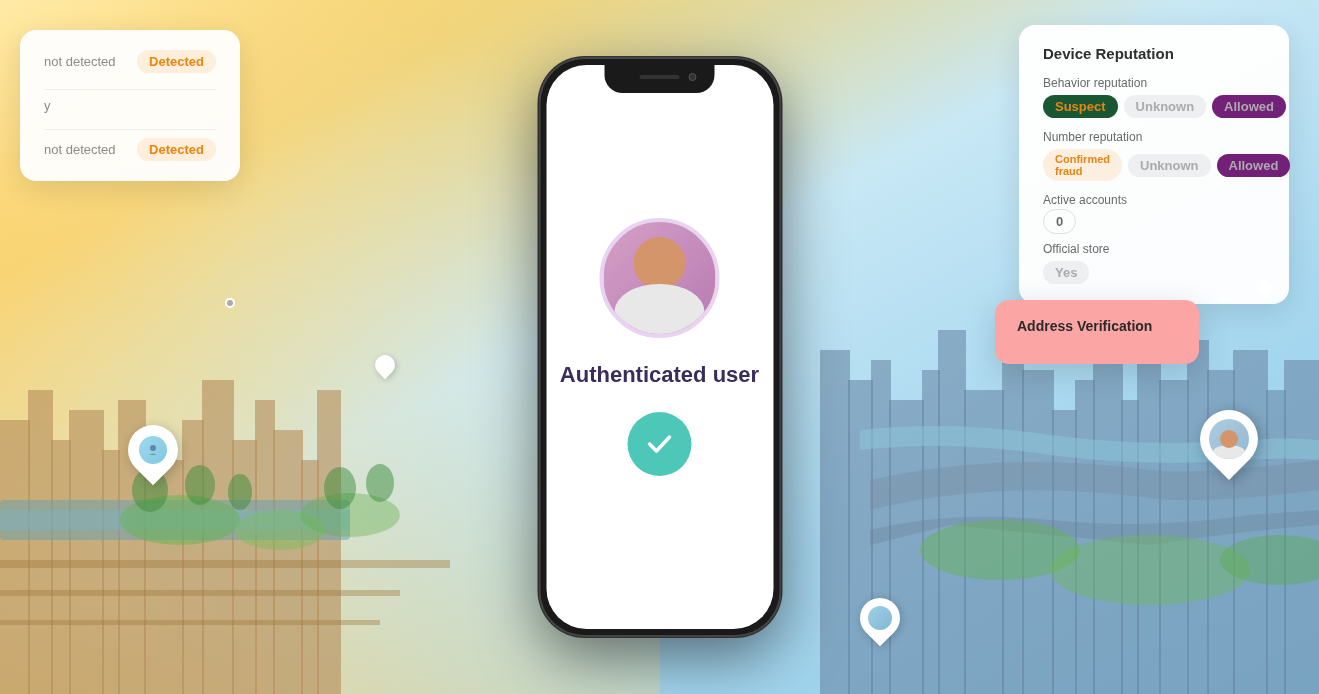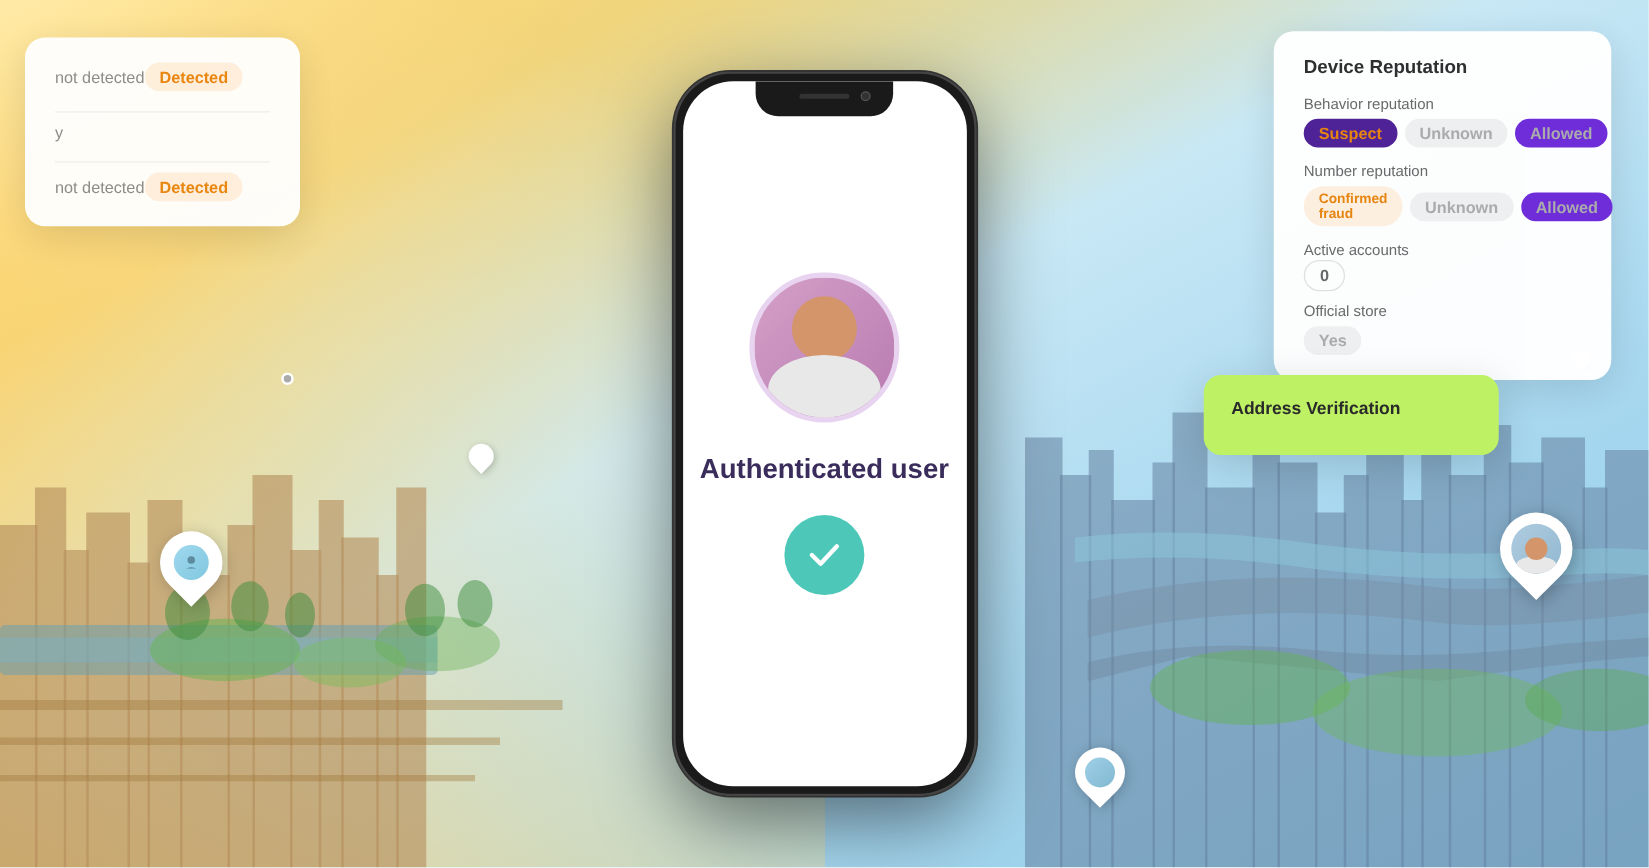--- a/index.html
+++ b/index.html
@@ -174,52 +174,52 @@
       background: white;
       border-radius: 16px;
       padding: 20px 24px;
       width: 220px;
       box-shadow: 0 8px 32px rgba(0,0,0,0.12);
       opacity: 0.95;
     }
     .detection-row {
       display: flex;
       align-items: center;
-      justify-content: flex-start;
+      justify-content: space-between;
       margin-bottom: 16px;
     }
     .detection-row:last-child { margin-bottom: 0; }
     .detection-label {
       font-size: 13px;
       color: #888;
     }
     .badge {
       padding: 4px 12px;
       border-radius: 20px;
       font-size: 13px;
       font-weight: 700;
     }
     .badge-detected {
       background: #fff0e0;
       color: #e8820a;
     }
     .badge-suspect {
-      background: #4c1d95;
+      background: #14532d;
       color: #e8820a;
     }
     .badge-confirmed-fraud {
       background: #fff0e0;
       color: #e8820a;
     }
     .badge-unknown {
       background: #f0f0f0;
       color: #aaa;
     }
     .badge-allowed {
-      background: #6d28d9;
+      background: #701a75;
       color: #aaa;
     }
     .badge-number {
       background: #e8f8e8;
       color: #4a9a5a;
     }
     .badge-distance {
       background: #e8f8e8;
       color: #4a9a5a;
     }
@@ -263,24 +263,24 @@
       display: flex;
       gap: 6px;
       align-items: center;
     }
 
     
     .address-card {
       position: absolute;
       right: 120px;
       top: 300px;
-      background: #bef264;
+      background: #fca5a5;
       border-radius: 14px;
       padding: 18px 22px;
-      width: 236px;
+      width: 204px;
       box-shadow: 0 8px 32px rgba(0,0,0,0.15);
     }
     .address-card-title {
       font-size: 14px;
       font-weight: 700;
       color: #2a2a2a;
       margin-bottom: 12px;
     }
 
     

